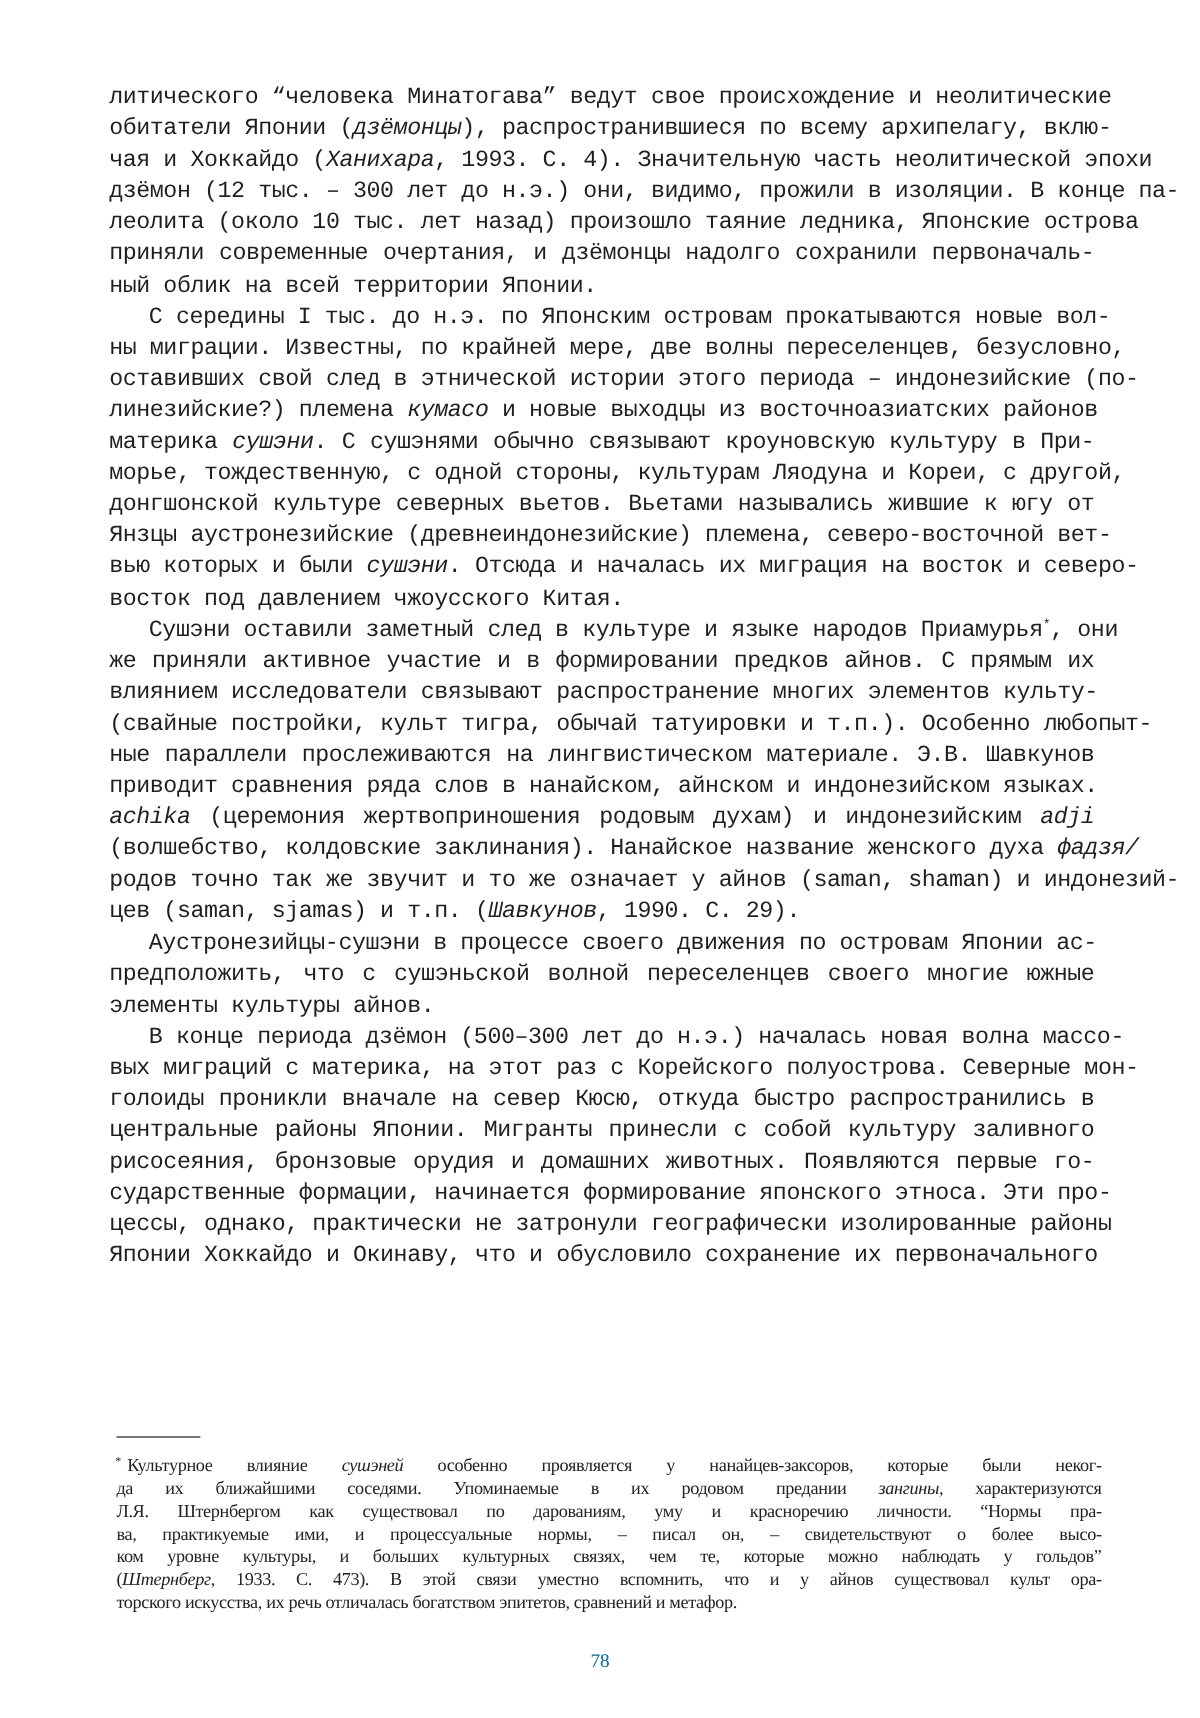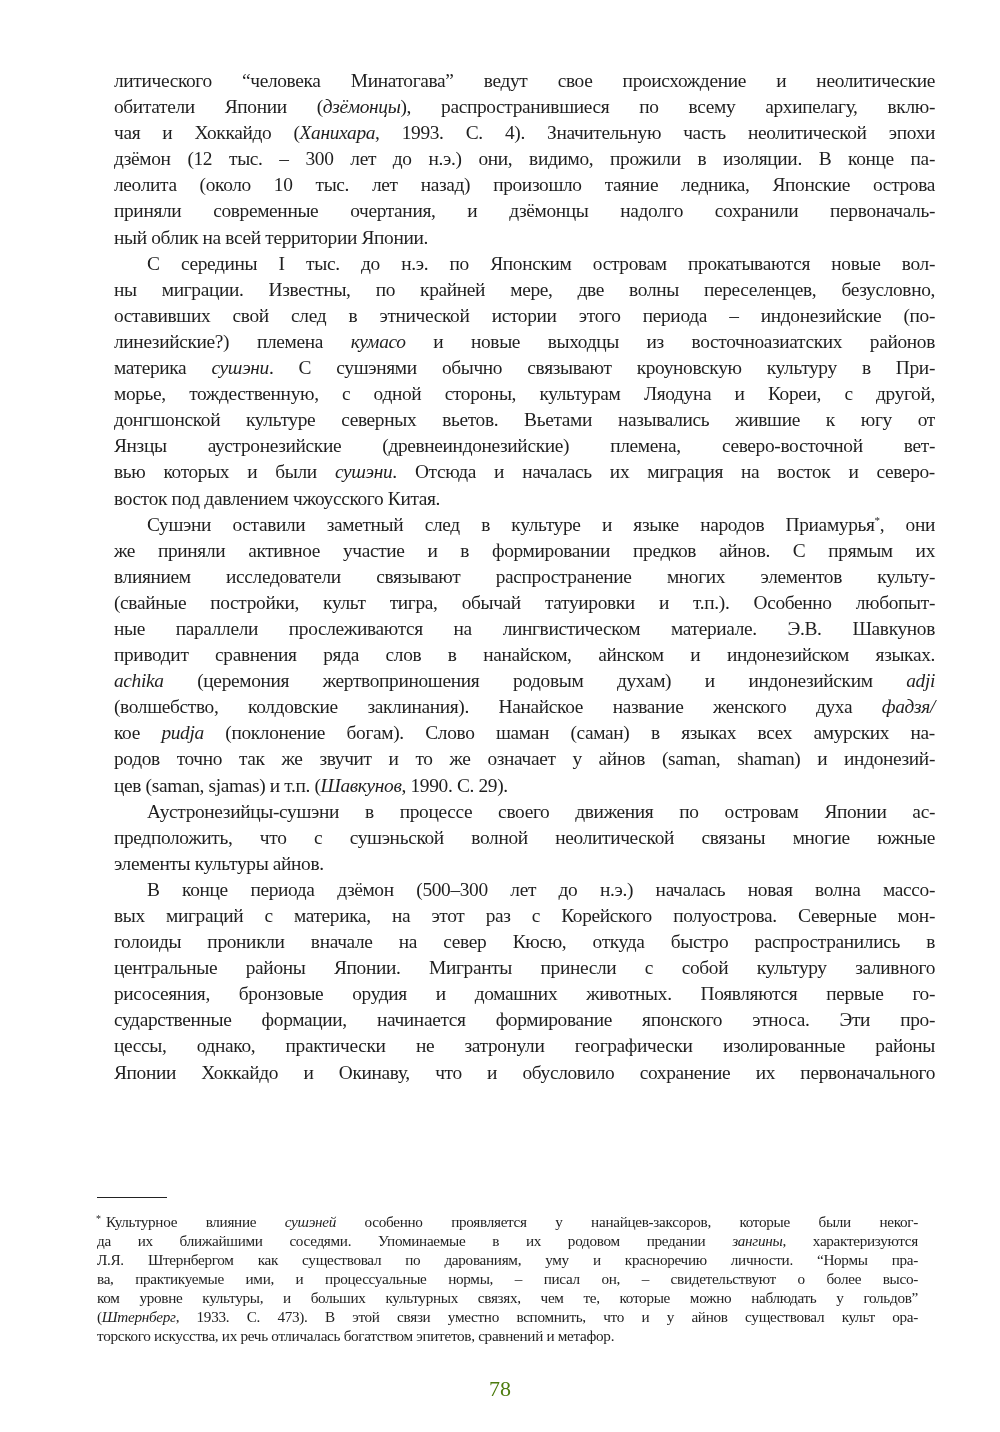--- a/index.html
+++ b/index.html
@@ -1,29 +1,29 @@
 <!DOCTYPE html>
 <html><head>
 <meta charset="utf-8">
 <style>
   html, body { margin: 0; padding: 0; background: #ffffff; }
   body { width: 1000px; height: 1432px; position: relative; overflow: hidden; }
   .page { position: absolute; left: 0; top: 0; width: 1000px; height: 1432px; background: #ffffff; }
-  .main { position: absolute; left: 114px; top: 68px; width: 821px; font-family: Liberation Serif, serif; font-size: 19.4px; line-height: 26.1px; color: #1f1f1f; letter-spacing: -0.35px; }
+  .main { position: absolute; left: 91px; top: 68px; width: 821px; font-family: Liberation Mono, monospace; font-size: 19.4px; line-height: 26.1px; color: #1f1f1f; letter-spacing: -0.35px; }
   .line { display: block; white-space: nowrap; text-align: justify; text-align-last: justify; height: 26.1px; }
   .line.last { text-align-last: left; }
   .line.indent { padding-left: 33px; }
   i { font-style: italic; }
   sup { font-size: 11px; vertical-align: 7px; line-height: 0; }
   .rule { position: absolute; left: 97px; top: 1197px; width: 70px; height: 1px; background: #222; }
   .foot { position: absolute; left: 97px; top: 1212px; width: 821px; font-family: "Liberation Serif", serif; font-size: 15.2px; line-height: 19px; color: #222; letter-spacing: -0.3px; }
   .foot .line { height: 19px; }
   .foot .cont { padding-left: 9px; }
   .foot .star { position: absolute; left: -1px; top: -3px; font-size: 10px; }
-  .pagenum { position: absolute; left: 0; width: 1000px; top: 1376px; text-align: center; font-family: "Liberation Serif", serif; font-size: 22px; color: #4d7c0f; }
+  .pagenum { position: absolute; left: 0; width: 1000px; top: 1376px; text-align: center; font-family: "Liberation Serif", serif; font-size: 16px; color: #0369a1; }
 </style>
 </head>
 <body>
 
 <div class="page">
   <div class="main">
     <div>
         <span class="line">литического “человека Минатогава” ведут свое происхождение и неолитические</span>
         <span class="line">обитатели Японии (<i>дзёмонцы</i>), распространившиеся по всему архипелагу, вклю-</span>
         <span class="line">чая и Хоккайдо (<i>Ханихара</i>, 1993. С. 4). Значительную часть неолитической эпохи</span>
@@ -46,27 +46,26 @@
       </div>
     <div>
         <span class="line indent">Сушэни оставили заметный след в культуре и языке народов Приамурья<sup>*</sup>, они</span>
         <span class="line">же приняли активное участие и в формировании предков айнов. С прямым их</span>
         <span class="line">влиянием исследователи связывают распространение многих элементов культу-</span>
         <span class="line">(свайные постройки, культ тигра, обычай татуировки и т.п.). Особенно любопыт-</span>
         <span class="line">ные параллели прослеживаются на лингвистическом материале. Э.В. Шавкунов</span>
         <span class="line">приводит сравнения ряда слов в нанайском, айнском и индонезийском языках.</span>
         <span class="line"><i>achika</i> (церемония жертвоприношения родовым духам) и индонезийским <i>adji</i></span>
         <span class="line">(волшебство, колдовские заклинания). Нанайское название женского духа <i>фадзя/</i></span>
-        <span class="line">кое <i>pudja</i> (поклонение богам). Слово шаман (саман) в языках всех амурских на-</span>
         <span class="line">родов точно так же звучит и то же означает у айнов (saman, shaman) и индонезий-</span>
         <span class="line last">цев (saman, sjamas) и т.п. (<i>Шавкунов</i>, 1990. С. 29).</span>
       </div>
     <div>
         <span class="line indent">Аустронезийцы-сушэни в процессе своего движения по островам Японии ас-</span>
-        <span class="line">предположить, что с сушэньской волной неолитической связаны многие южные</span>
+        <span class="line">предположить, что с сушэньской волной переселенцев своего многие южные</span>
         <span class="line last">элементы культуры айнов.</span>
       </div>
     <div>
         <span class="line indent">В конце периода дзёмон (500–300 лет до н.э.) началась новая волна массо-</span>
         <span class="line">вых миграций с материка, на этот раз с Корейского полуострова. Северные мон-</span>
         <span class="line">голоиды проникли вначале на север Кюсю, откуда быстро распространились в</span>
         <span class="line">центральные районы Японии. Мигранты принесли с собой культуру заливного</span>
         <span class="line">рисосеяния, бронзовые орудия и домашних животных. Появляются первые го-</span>
         <span class="line">сударственные формации, начинается формирование японского этноса. Эти про-</span>
         <span class="line">цессы, однако, практически не затронули географически изолированные районы</span>

